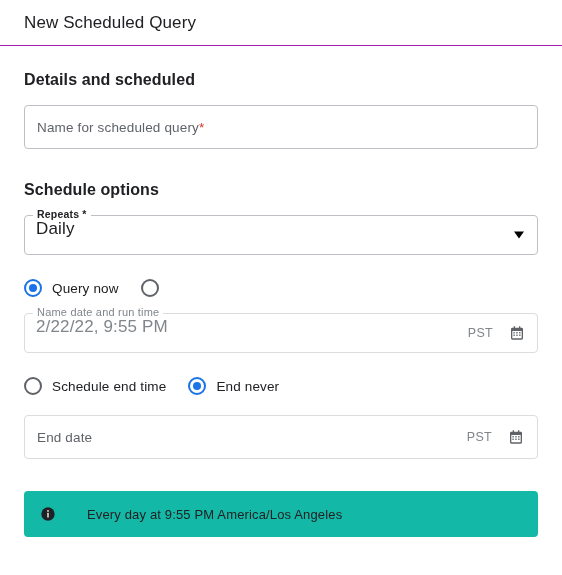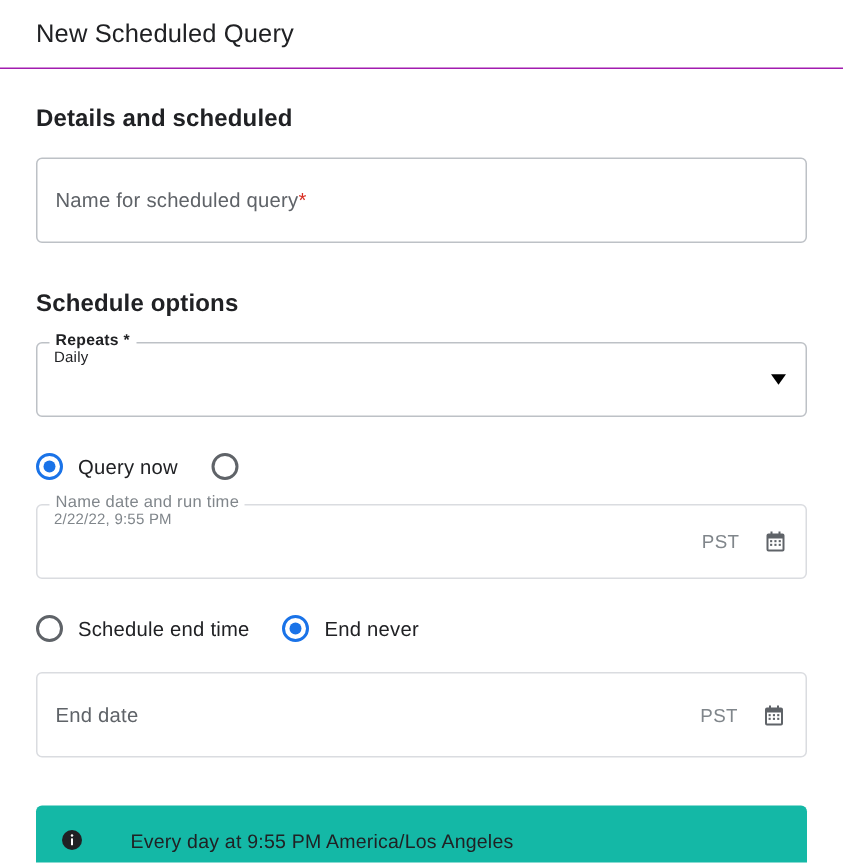--- a/index.html
+++ b/index.html
@@ -45,46 +45,46 @@
     letter-spacing: 0.1px;
     margin: 0;
   }
   .details-heading-wrap { padding-top: 25px; }
   .schedule-heading-wrap { padding-top: 32px; }
 
   
   .field {
     position: relative;
     box-sizing: border-box;
-    height: 57px;
+    height: 44px;
     border: 1px solid #bdc1c6;
     border-radius: 4px;
     display: flex;
     align-items: center;
     padding: 0 12px;
     background: #fff;
   }
   .field.subtle { border-color: #dadce0; }
   .field-placeholder {
     font-size: 13.5px;
     color: #5f6368;
     letter-spacing: 0.15px;
   }
   .req-star { color: #d93025; }
   .name-field-wrap { margin-top: 16px; }
 
   
   .outlined {
     position: relative;
     box-sizing: border-box;
-    height: 50px;
+    height: 40px;
     margin-top: 16px;
     display: flex;
-    align-items: flex-start;
-    padding: 5px 12px;
+    align-items: flex-end;
+    padding: 16px 12px;
   }
   .outlined .notch-border {
     position: absolute;
     top: 0; left: 0; right: 0; bottom: 0;
     border: 1px solid #bdc1c6;
     border-radius: 4px;
     pointer-events: none;
   }
   .outlined.disabled .notch-border { border-color: #dadce0; }
   .outlined .float-label {
@@ -99,21 +99,21 @@
     color: #202124;
     letter-spacing: 0.2px;
     white-space: nowrap;
   }
   .outlined.disabled .float-label {
     color: #80868b;
     font-weight: 400;
     font-size: 11px;
   }
   .outlined .field-value {
-    font-size: 10px;
+    font-size: 17px;
     color: #202124;
     letter-spacing: 0.15px;
   }
   .outlined.disabled .field-value { color: #80868b; }
 
   .select-arrow {
     position: absolute;
     right: 14px;
     top: 50%;
     transform: translateY(-50%);

